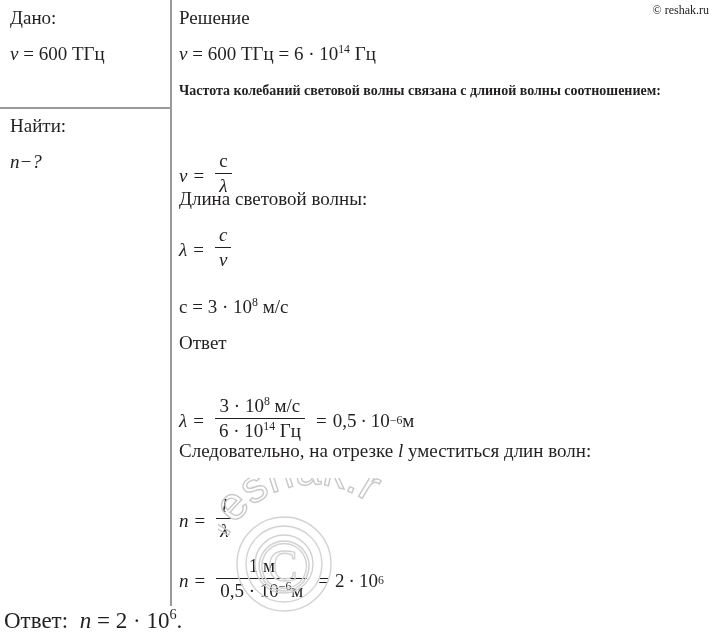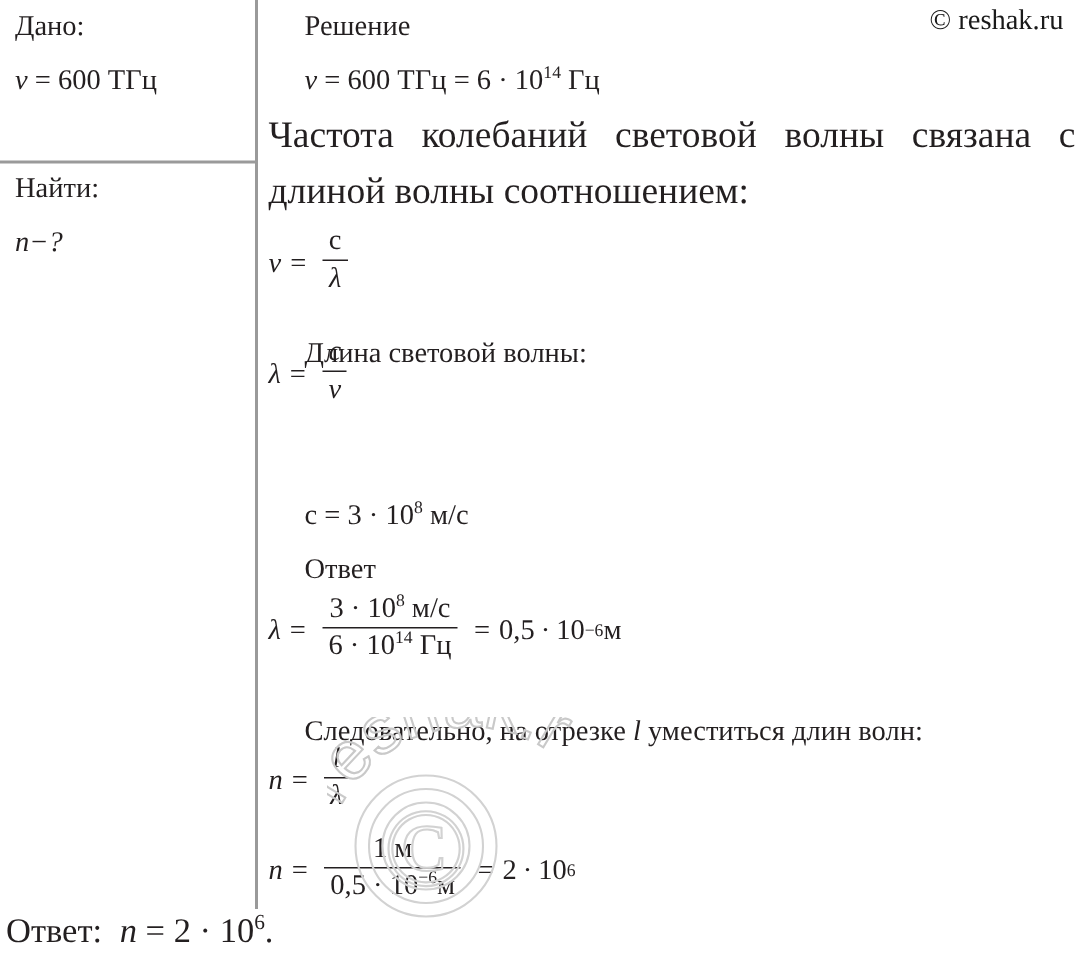--- a/index.html
+++ b/index.html
@@ -64,35 +64,35 @@
   
   .sol-col {
     position: absolute;
     left: 179px;
     top: 0;
     width: 538px;
   }
   .sol-line {
     font-size: 19px;
     line-height: 36px;
-    margin-left: 24px;
   }
   .sol-para {
-    font-size: 25px;
+    font-size: 14px;
     line-height: 37px;
     text-align: justify;
     text-justify: inter-word;
+    font-weight: bold;
   }
 
   
   .copyright {
     position: absolute;
     right: 8px;
     top: 3px;
-    font-size: 19px;
+    font-size: 12px;
     font-family: "Liberation Serif", "DejaVu Serif", serif;
     color: #1a1a1a;
     white-space: nowrap;
   }
 
   
   .mi { font-style: italic; }
   sup { font-size: 0.62em; vertical-align: super; line-height: 0; }
 
   .eq {

